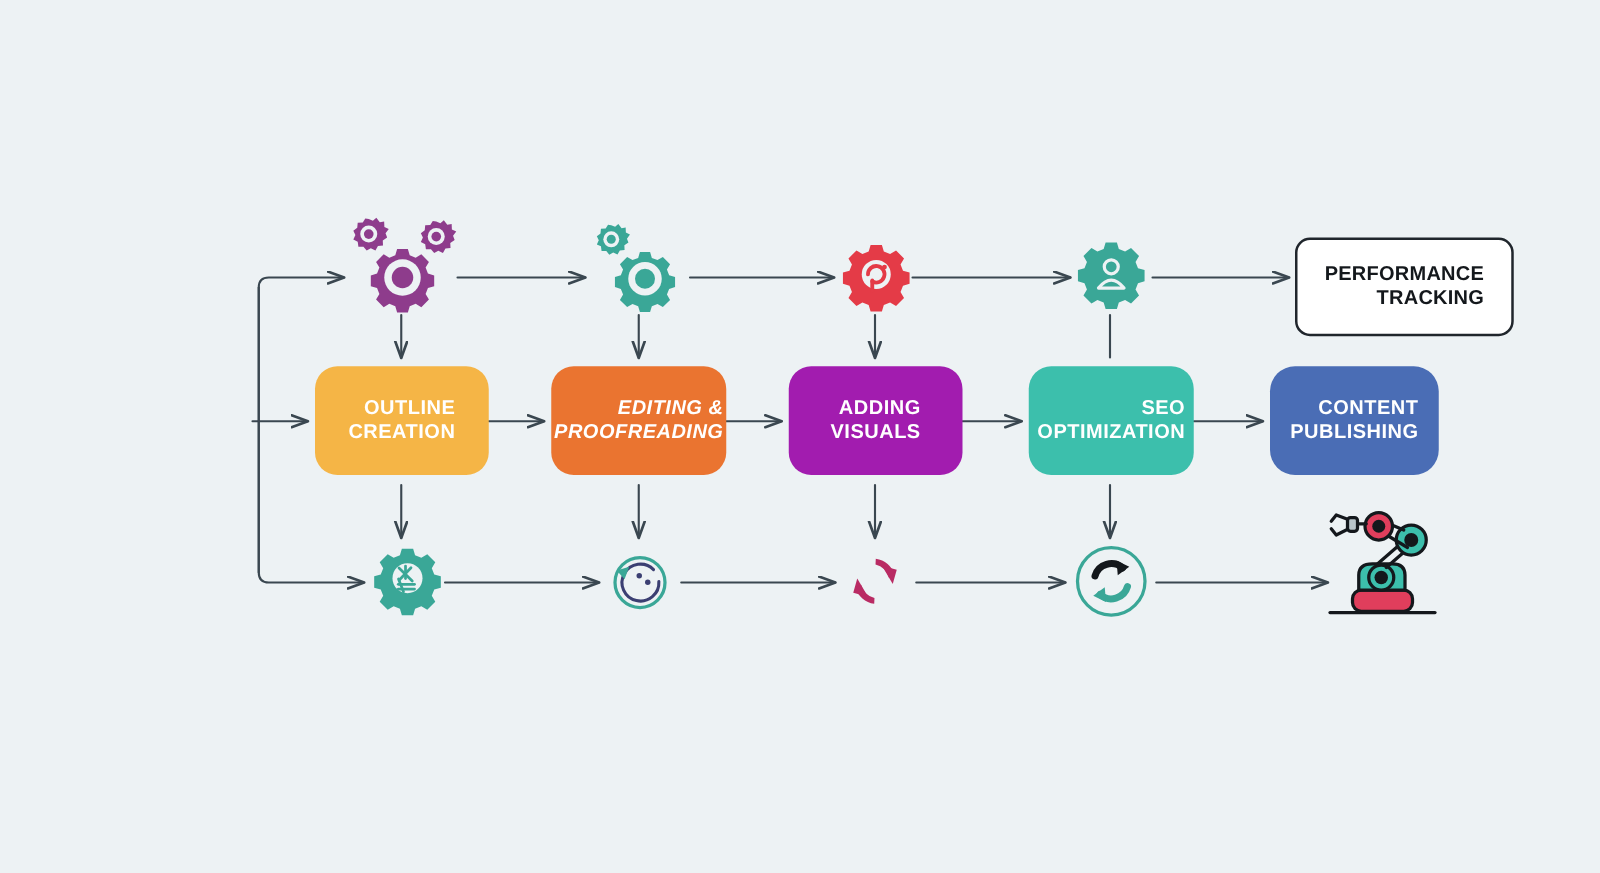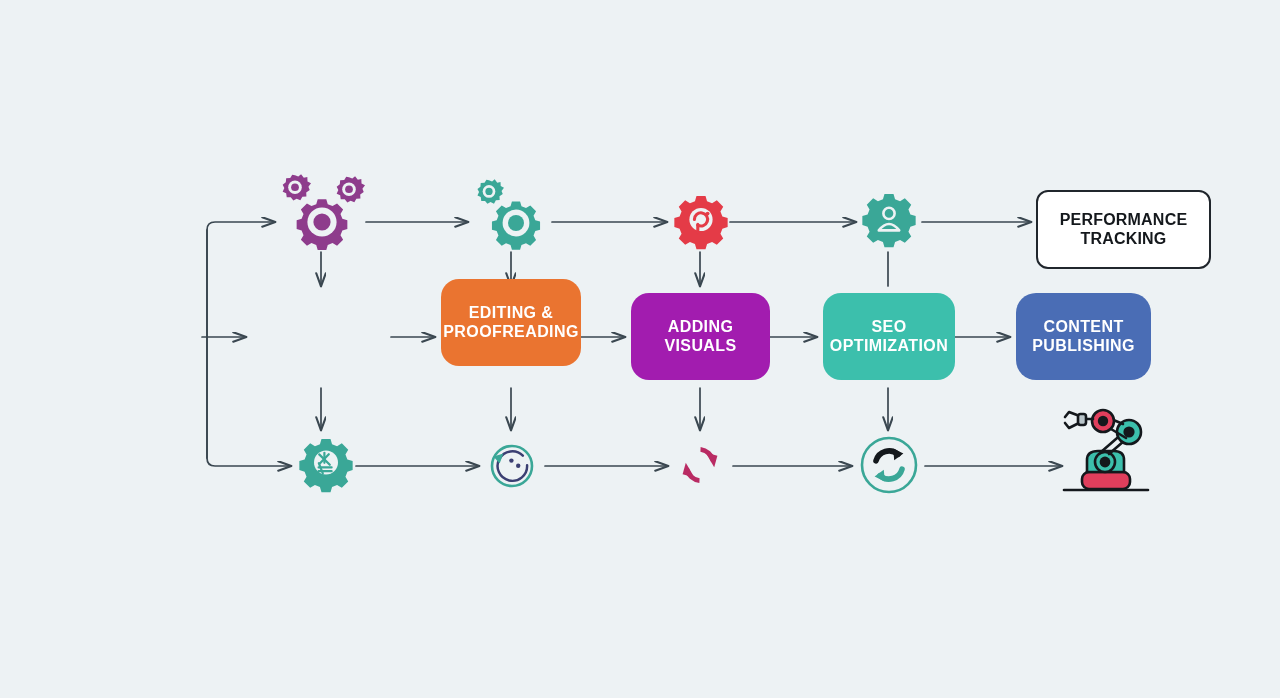--- a/index.html
+++ b/index.html
@@ -35,20 +35,21 @@
     letter-spacing: 0.4px;
     line-height: 1.18;
     font-size: 16px;
     text-transform: uppercase;
     padding: 4px 8px;
     z-index: 3;
   }
   .node-label {
     display: block;
     white-space: pre-line;
+    text-align: right;
   }
   .node.outline-node {
     background: #ffffff;
     color: #14181c;
     border: 2.5px solid #20262c;
     border-radius: 12px;
     font-weight: 700;
     letter-spacing: 0.2px;
   }
   .icon {
@@ -101,22 +102,26 @@
       <path d="M888,388 L888,430" marker-end="url(#arrowhead)"></path>
 
       <path d="M356,466 L479,466" marker-end="url(#arrowhead)"></path>
       <path d="M545,466 L668,466" marker-end="url(#arrowhead)"></path>
       <path d="M733,466 L852,466" marker-end="url(#arrowhead)"></path>
       <path d="M925,466 L1062,466" marker-end="url(#arrowhead)"></path>
     </g>
   </svg>
 
 
-
-  <div class="node" style="left:441px; top:279px; width:140px; height:87px; background:#ea7430;">
+  <div class="node" style="left:252px; top:293px; width:139px; height:87px; background:#f5b546;">
+    <span class="node-label">OUTLINE
+CREATION</span>
+  </div>
+
+  <div class="node" style="left:441px; top:293px; width:140px; height:87px; background:#ea7430;font-style:italic;">
     <span class="node-label">EDITING &amp;
 PROOFREADING</span>
   </div>
 
   <div class="node" style="left:631px; top:293px; width:139px; height:87px; background:#a21caf;">
     <span class="node-label">ADDING
 VISUALS</span>
   </div>
 
   <div class="node" style="left:823px; top:293px; width:132px; height:87px; background:#3cbfac;">

